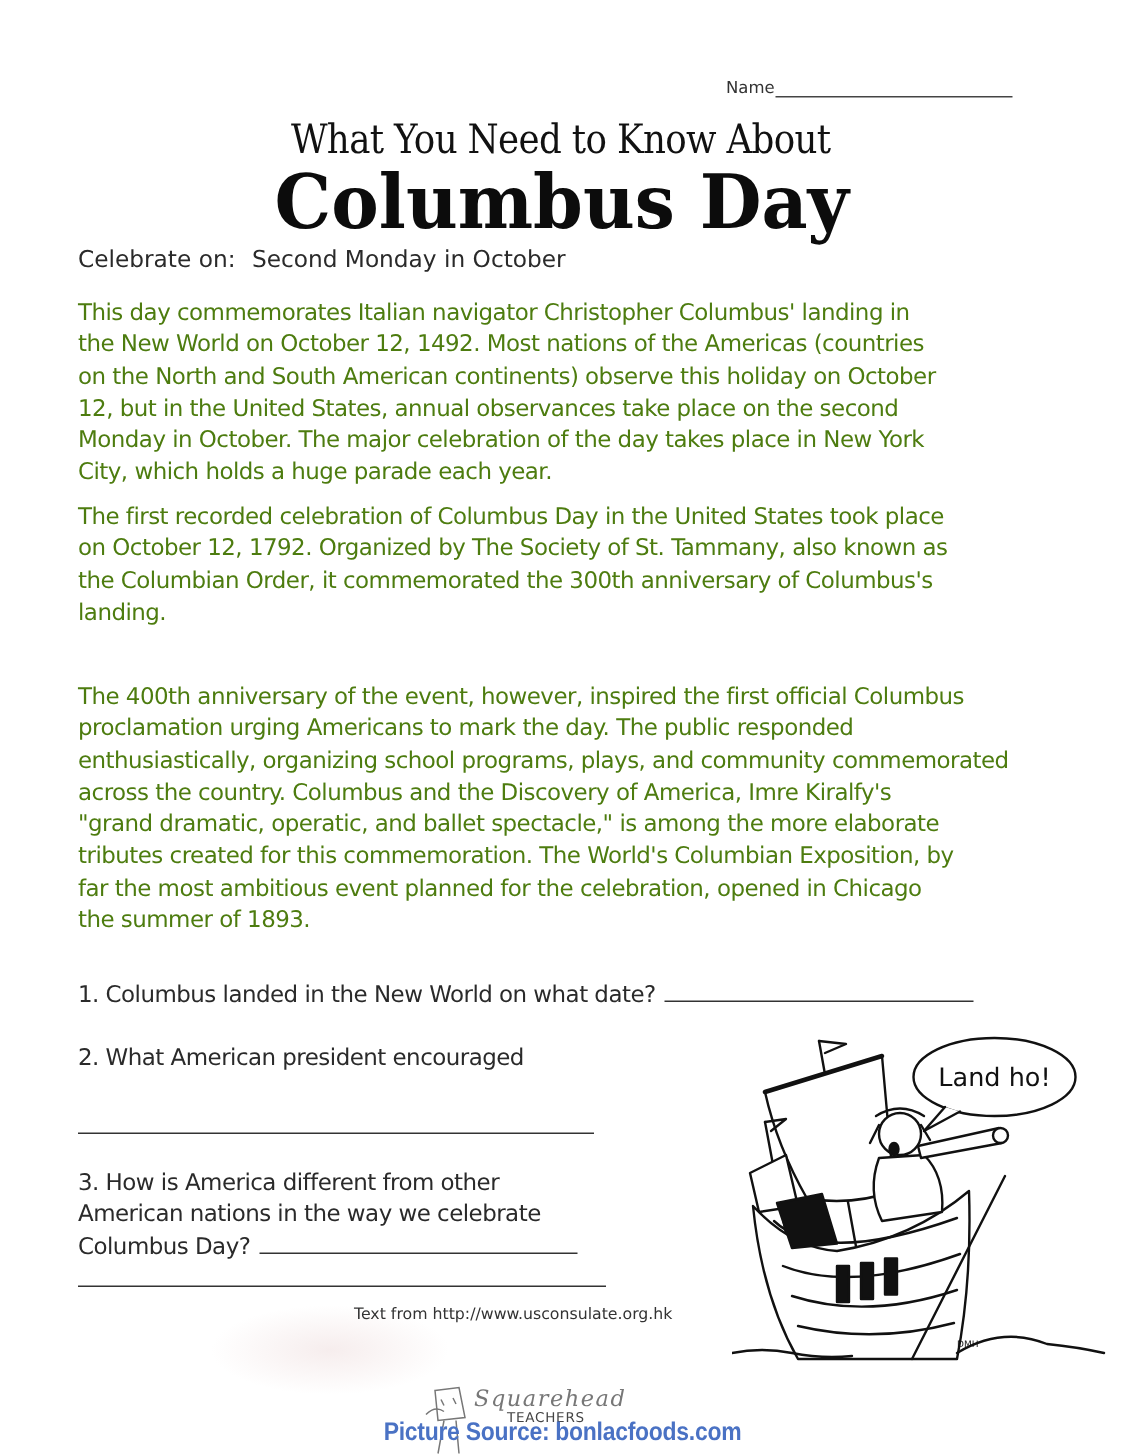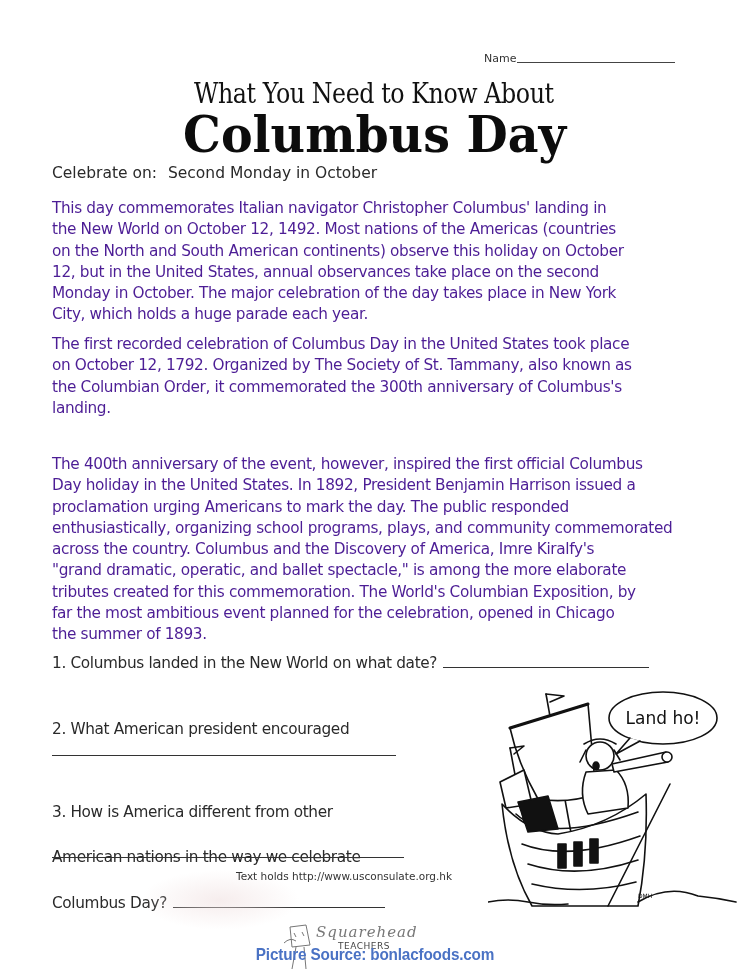--- a/index.html
+++ b/index.html
@@ -20,20 +20,21 @@
       width: 750px;
       height: 970px;
     }
     .name-line {
       position: absolute;
       left: 484px;
       top: 52px;
       font-size: 11px;
       color: #333;
       display: flex;
+      align-items: flex-end;
       font-family: "DejaVu Sans", sans-serif;
     }
     .name-line .blank {
       display: inline-block;
       width: 158px;
       border-bottom: 1px solid #444;
       margin-left: 1px;
       height: 11px;
     }
     .subtitle {
@@ -71,38 +72,38 @@
       font-size: 15.5px;
       color: #2a2a2a;
     }
     .celebrate .gap { display: inline-block; width: 6px; }
     .para {
       position: absolute;
       left: 52px;
       width: 660px;
       font-size: 15.3px;
       line-height: 21.3px;
-      color: #4c1d95;
+      color: #4d7c0f;
       letter-spacing: -0.35px;
     }
     .p1 { top: 198px; }
     .p2 { top: 334px; }
     .p3 { top: 454px; }
     .para .ln { display: block; white-space: nowrap; }
 
     .q {
       position: absolute;
       left: 52px;
       font-size: 15.3px;
       line-height: 21.3px;
       color: #2a2a2a;
       letter-spacing: -0.35px;
       white-space: nowrap;
     }
-    .q .ln { display: block; margin-top: 24px; }
+    .q .ln { display: block; }
     .q1 { top: 653px; }
     .q1 .blank {
       display: inline-block;
       width: 206px;
       border-bottom: 1.2px solid #333;
       height: 15px;
       margin-left: 6px;
       vertical-align: baseline;
     }
     .q2 { top: 695px; }
@@ -218,21 +219,20 @@
 
   <div class="para p2">
     <span class="ln">The first recorded celebration of Columbus Day in the United States took place</span>
     <span class="ln">on October 12, 1792. Organized by The Society of St. Tammany, also known as</span>
     <span class="ln">the Columbian Order, it commemorated the 300th anniversary of Columbus's</span>
     <span class="ln">landing.</span>
   </div>
 
   <div class="para p3">
     <span class="ln">The 400th anniversary of the event, however, inspired the first official Columbus</span>
-    <span class="ln">Day holiday in the United States. In 1892, President Benjamin Harrison issued a</span>
     <span class="ln">proclamation urging Americans to mark the day. The public responded</span>
     <span class="ln">enthusiastically, organizing school programs, plays, and community commemorated</span>
     <span class="ln">across the country. Columbus and the Discovery of America, Imre Kiralfy's</span>
     <span class="ln">"grand dramatic, operatic, and ballet spectacle," is among the more elaborate</span>
     <span class="ln">tributes created for this commemoration. The World's Columbian Exposition, by</span>
     <span class="ln">far the most ambitious event planned for the celebration, opened in Chicago</span>
     <span class="ln">the summer of 1893.</span>
   </div>
 
   <div class="q q1">
@@ -293,21 +293,21 @@
 
       <path d="M0 218 Q20 214 40 218 T80 220"></path>
       <path d="M150 218 Q180 200 210 212 Q230 214 248 218"></path>
     </g>
     <text x="175" y="40" text-anchor="middle" font-size="17" fill="#111" class="bubble-text">Land ho!</text>
     <text x="150" y="214" font-size="6" fill="#111" class="bubble-text">DMH</text>
   </svg>
 
   <div class="smudge"></div>
 
-  <div class="credit">Text holds http://www.usconsulate.org.hk</div>
+  <div class="credit">Text from http://www.usconsulate.org.hk</div>
 
   <div class="logo">
     <svg width="34" height="48" viewBox="0 0 34 48">
       <g fill="none" stroke="#777" stroke-width="1">
         <path d="M8 4 L24 2 L28 22 L10 24 Z"></path>
         <path d="M12 10 L14 14 M20 9 L22 13"></path>
         <path d="M14 24 L10 46 M22 24 L24 46"></path>
         <path d="M2 20 Q8 14 14 18"></path>
       </g>
     </svg>

